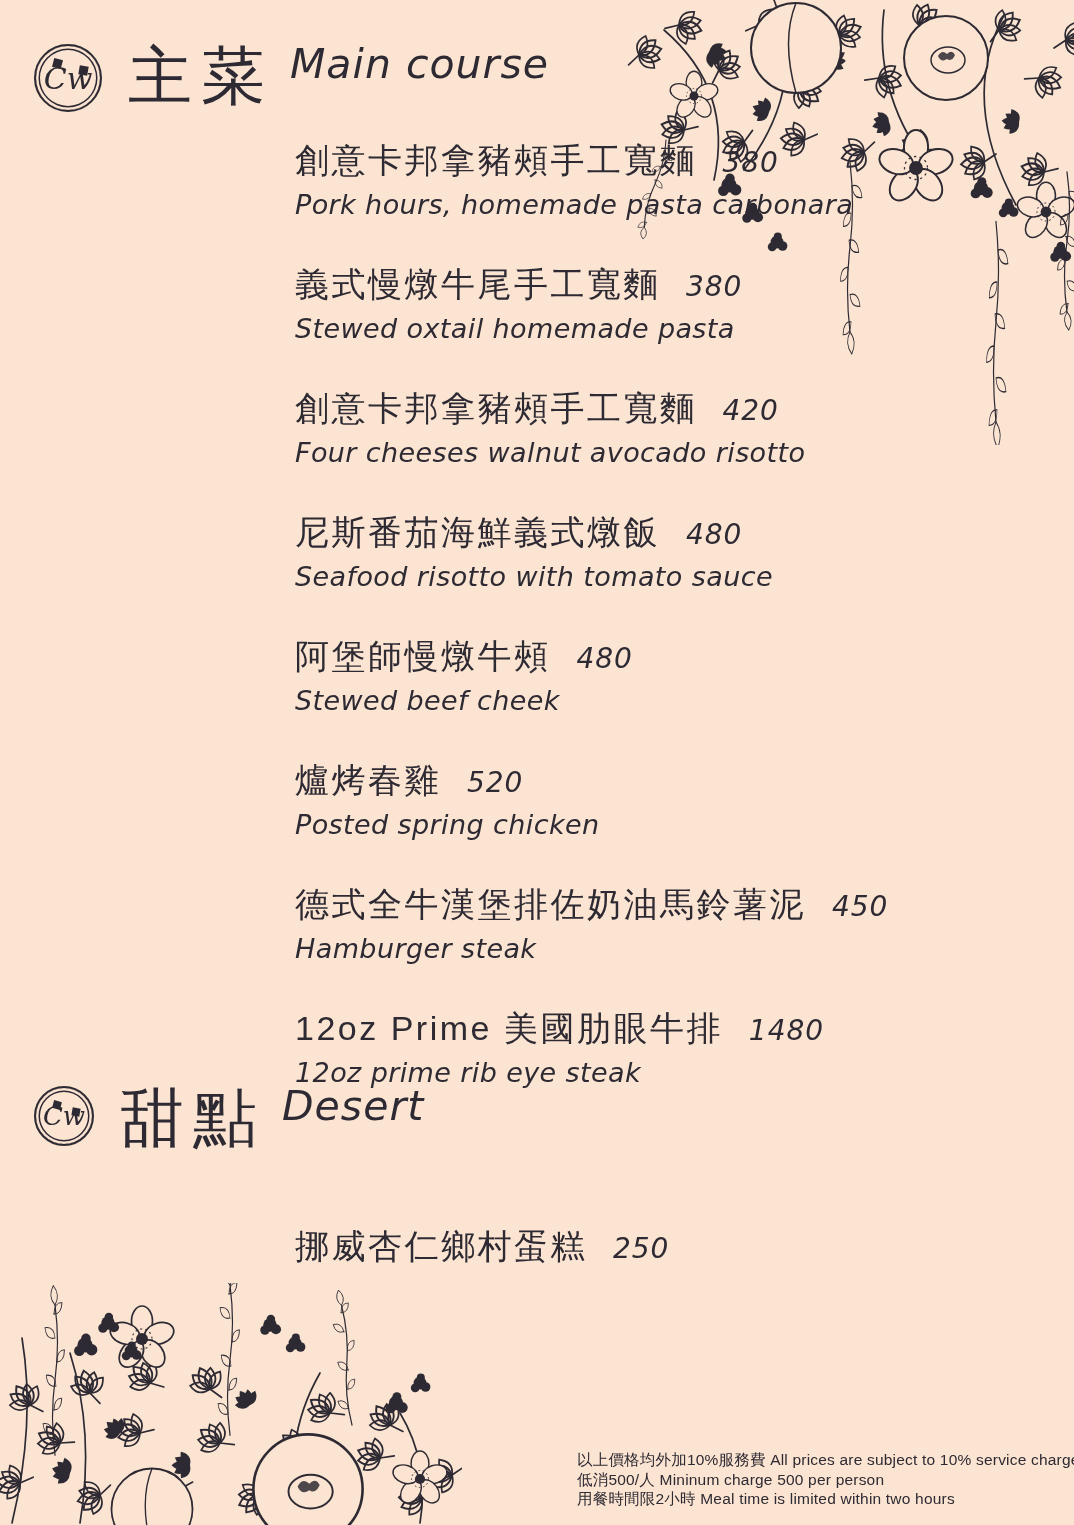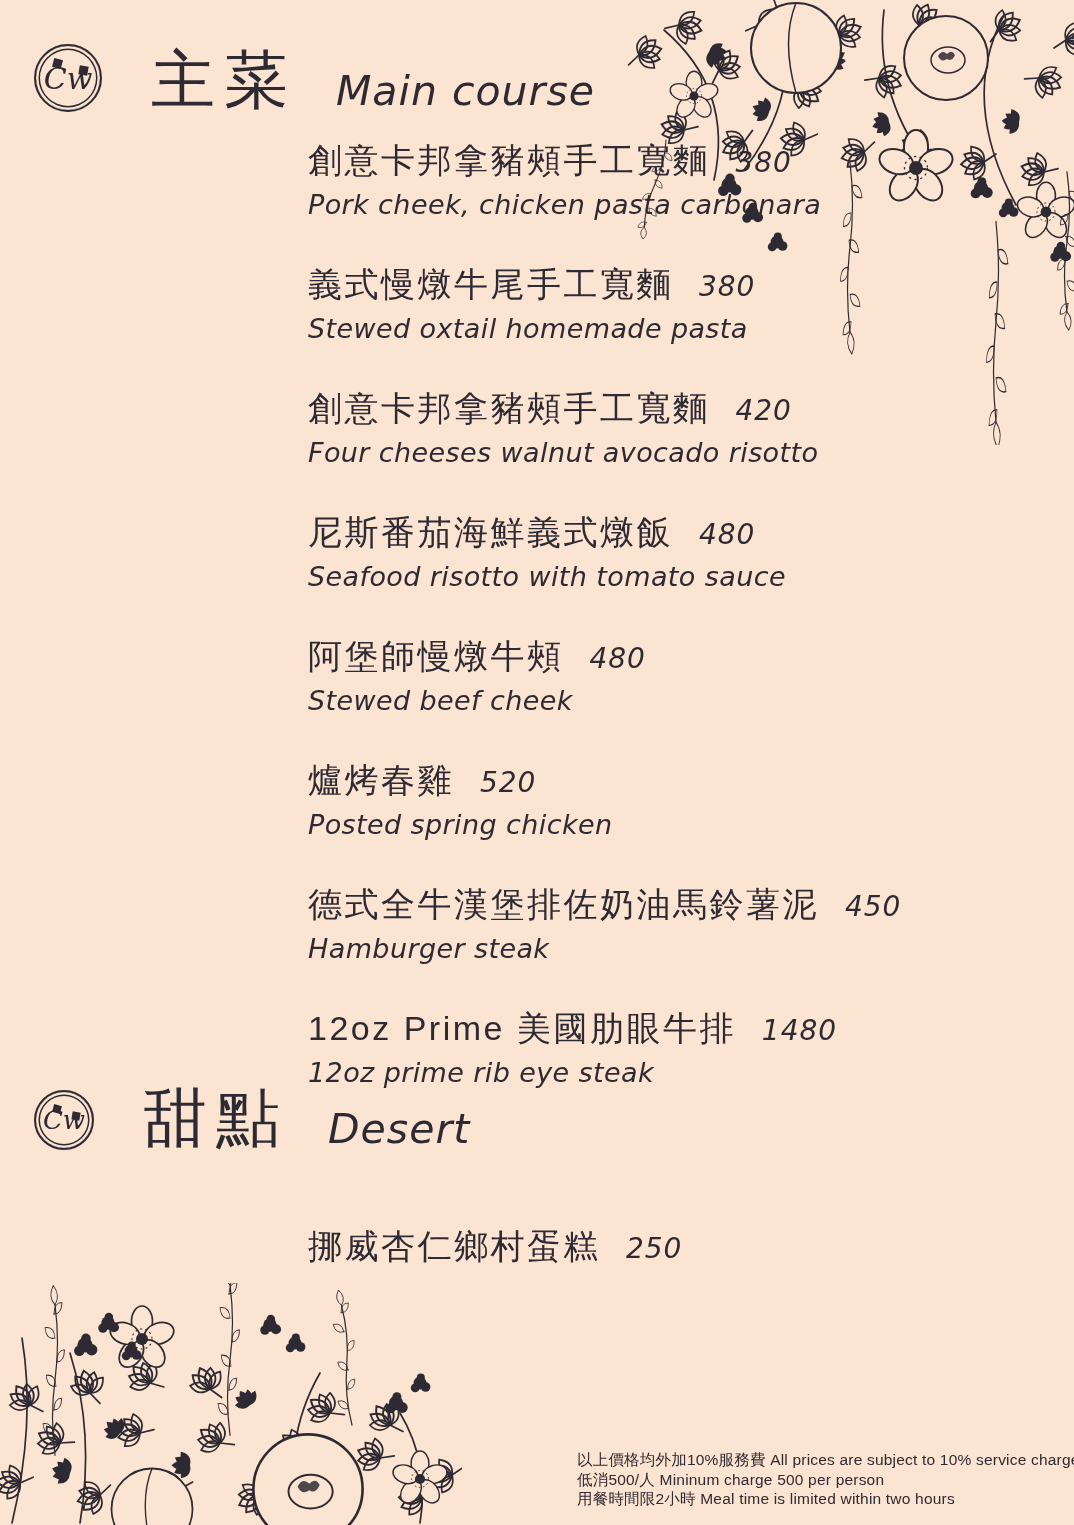--- a/index.html
+++ b/index.html
@@ -15,21 +15,21 @@
 
   
   .decor { position:absolute; pointer-events:none; }
   .decor-tr { top:0; right:0; width:450px; height:445px; }
   .decor-bl { bottom:0; left:0; width:462px; height:242px; }
   svg .st { stroke:#2e2a33; fill:none; stroke-width:1.7; stroke-linecap:round; }
   svg .st2 { stroke:#2e2a33; fill:none; stroke-width:1.2; stroke-linecap:round; }
   svg .fl { fill:#2e2a33; stroke:none; }
 
   
-  .section-header { position:absolute; display:flex; align-items:flex-end;gap:23px; }
+  .section-header { position:absolute; display:flex; align-items:flex-start; }
   .header-main { top:44px; left:34px; }
   .header-dessert { top:1086px; left:34px; }
   .logo {
     position:relative; border-radius:50%;
     border:2px solid #2e2a33;
     box-shadow: inset 0 0 0 2.5px #fbe4d1, inset 0 0 0 4px #2e2a33;
     display:flex; align-items:center; justify-content:center;
     font-family:"DejaVu Serif", serif; font-style:italic;
     margin-right:26px; flex:0 0 auto;
   }
@@ -39,21 +39,21 @@
   .logo-main .sq { width:9px; height:9px; }
   .logo-dessert .sq { width:8px; height:8px; }
   .sq.tl { top:13px; left:17px; transform:rotate(15deg); }
   .sq.br { top:20px; right:12px; transform:rotate(10deg); }
   .hdr-zh { font-size:64px; font-weight:500; letter-spacing:9px; line-height:1; }
   .hdr-en { font-size:41px; font-style:italic; font-weight:500;
             font-family:"DejaVu Sans", sans-serif; margin-left:16px; line-height:1;
             letter-spacing:1px; }
 
   
-  .items { position:absolute; left:308px; }
+  .items { position:absolute; left:295px; }
   .items-main { top:140px; }
   .items-dessert { top:1226px; }
   .item { margin-bottom:42px; }
   .zh-line { font-size:34px; font-weight:500; letter-spacing:2.5px;
              line-height:40px; white-space:nowrap; }
   .price { font-size:28px; font-style:italic; font-weight:500;
            font-family:"DejaVu Sans", sans-serif; margin-left:14px; letter-spacing:1px; }
   .en-line { font-size:27px; font-style:italic; font-weight:500;
              font-family:"DejaVu Sans", sans-serif; line-height:34px;
              margin-top:5px; letter-spacing:.4px; white-space:nowrap; }
@@ -219,21 +219,21 @@
     <span class="hdr-en">Main course</span>
   </div>
 
   <div class="items items-main">
 
     <div class="item">
       <div class="zh-line">
         <span>創意卡邦拿豬頰手工寬麵</span>
         <span class="price">380</span>
       </div>
-      <div class="en-line">Pork cheek, chicken pasta carbonara</div>
+      <div class="en-line">Pork hours, homemade pasta carbonara</div>
     </div>
 
     <div class="item">
       <div class="zh-line">
         <span>義式慢燉牛尾手工寬麵</span>
         <span class="price">380</span>
       </div>
       <div class="en-line">Stewed oxtail homemade pasta</div>
     </div>
 

